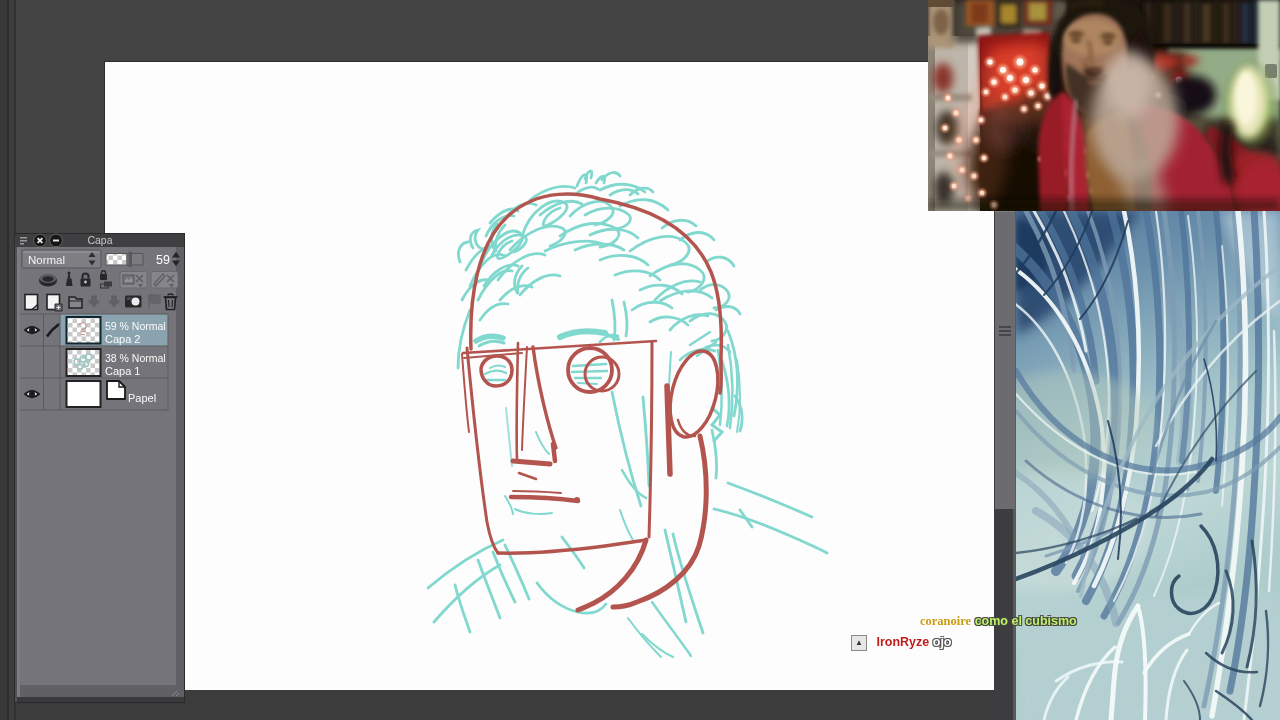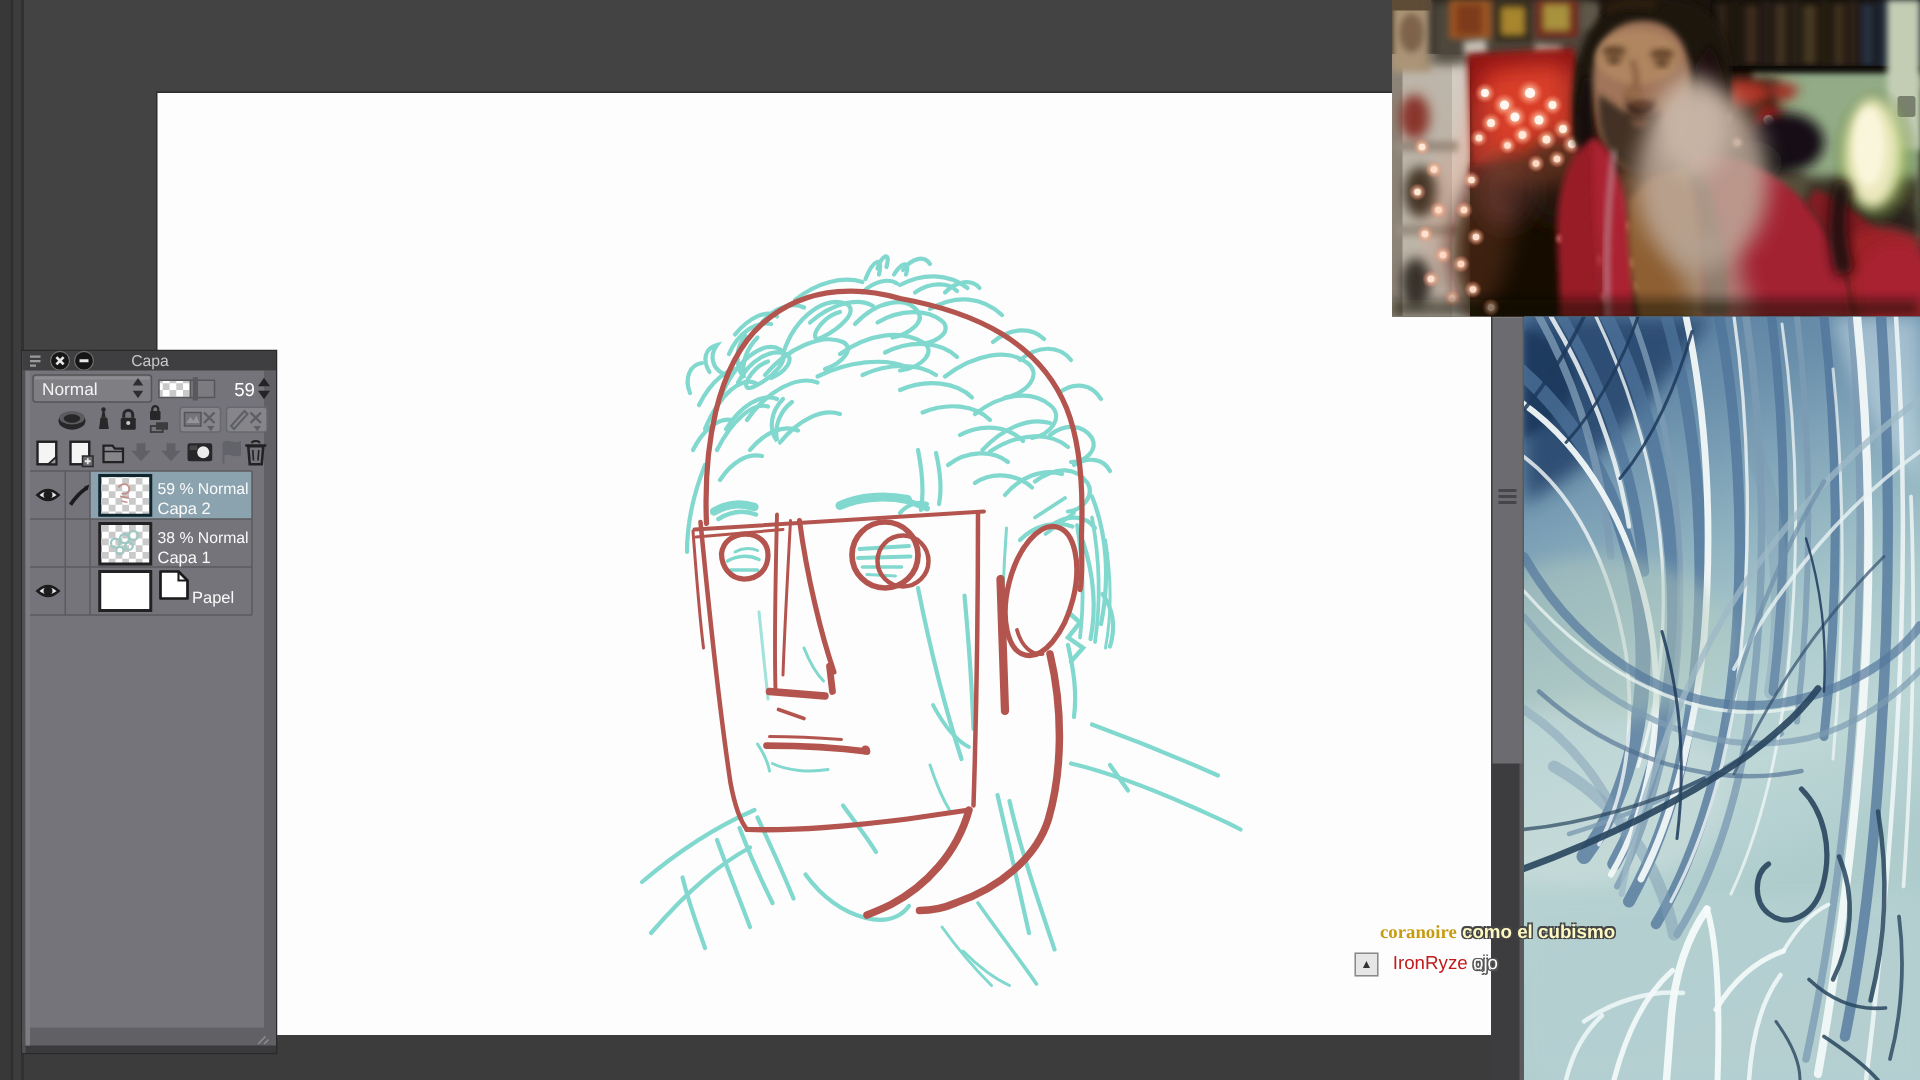--- a/index.html
+++ b/index.html
@@ -675,21 +675,21 @@
       <path d="M150,509 C152,480 159,455 171,439" stroke-width="3" opacity="0.85"></path>
       <path d="M40,470 C60,456 85,449 106,451" stroke-width="3" opacity="0.8"></path>
       <path d="M173,423 C181,409 191,398 203,392" stroke-width="2.5" opacity="0.85"></path>
       <path d="M28,509 C32,492 40,477 52,466" stroke-width="3" opacity="0.8"></path>
     </g>
   </svg>
   </div>
 
   <div class="abs" style="left:920px;top:614px;font-size:12.5px;font-weight:bold;white-space:nowrap;z-index:30">
     <span style="color:#c79b10;text-shadow:-1px -1px 0 #fff,1px -1px 0 #fff,-1px 1px 0 #fff,1px 1px 0 #fff;font-family:Liberation Serif, serif;">coranoire</span>
-    <span style="color:#fef9c3;text-shadow:-1px -1px 0 #444,1px -1px 0 #444,-1px 1px 0 #444,1px 1px 0 #444;margin-top:39px;">como el cubismo</span>
+    <span style="color:#bef264;text-shadow:-1px -1px 0 #444,1px -1px 0 #444,-1px 1px 0 #444,1px 1px 0 #444;margin-top:39px;">como el cubismo</span>
   </div>
-  <div class="abs" style="left:903px;top:635px;font-size:12.5px;font-weight:normal;white-space:nowrap;z-index:30">
+  <div class="abs" style="left:851px;top:635px;font-size:12.5px;font-weight:bold;white-space:nowrap;z-index:30">
     <span style="display:inline-block;width:14px;height:14px;background:#e6e6e6;border:1px solid #8a8a8a;font-size:8px;line-height:14px;text-align:center;color:#333;vertical-align:middle;">▲</span>
     <span style="color:#c11b1b;text-shadow:-1px -1px 0 #fff,1px -1px 0 #fff,-1px 1px 0 #fff,1px 1px 0 #fff;margin-left:6px;">IronRyze</span>
     <span style="color:#fff;text-shadow:-1px -1px 0 #555,1px -1px 0 #555,-1px 1px 0 #555,1px 1px 0 #555;">ojo</span>
   </div>
 
 </div>
 
 </body></html>

